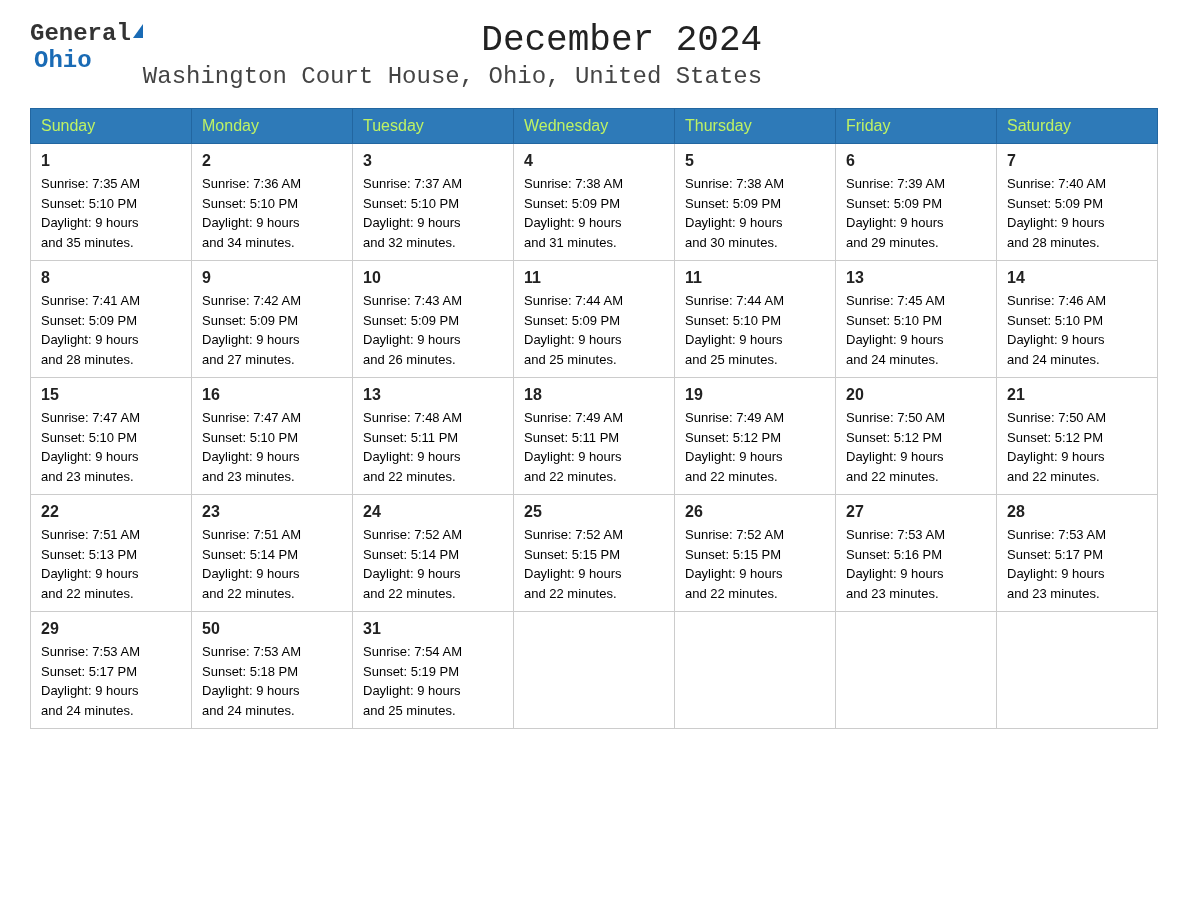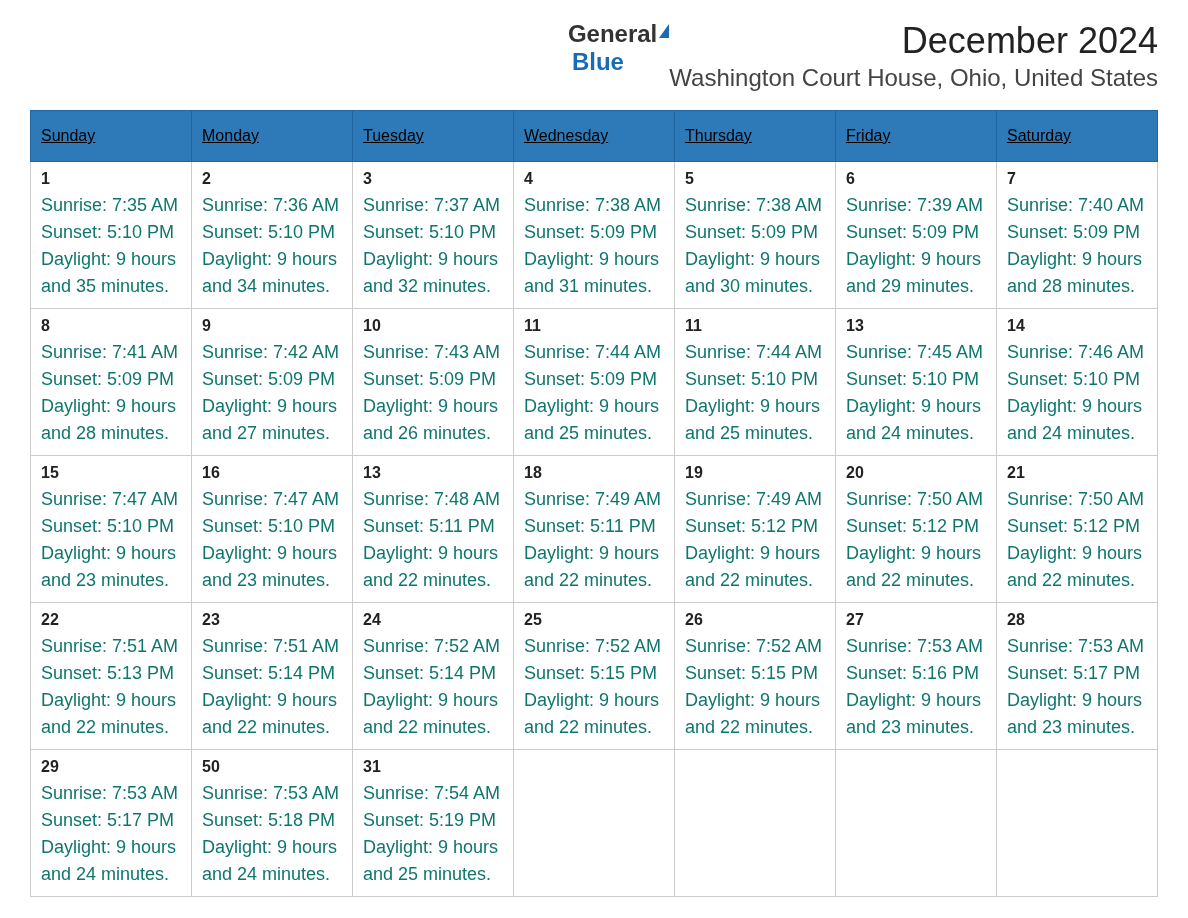--- a/index.html
+++ b/index.html
@@ -5,23 +5,24 @@
     * { box-sizing: border-box; margin: 0; padding: 0; }
     body {
       font-family: Arial, Helvetica, sans-serif;
       background: #ffffff;
       padding: 20px 30px;
       width: 1188px;
       min-height: 918px;
     }
     .header-row {
       display: flex;
-      justify-content: flex-end;
+      justify-content: flex-start;
       align-items: flex-start;
       margin-bottom: 8px;
+      font-family: Liberation Mono, monospace;
     }
     .logo {
       display: flex;
       flex-direction: column;
       align-items: flex-start;
     }
     .logo-triangle {
       display: inline-block;
       width: 0;
       height: 0;
@@ -53,27 +54,26 @@
     .title-block {
       text-align: right;
     }
     .calendar-table {
       width: 100%;
       border-collapse: collapse;
       border: 1px solid #aaa;
     }
     .calendar-table th {
       background-color: #2e7ab8;
-      color: #000000;
-      padding: 16px 10px;
+      color: #bef264;
+      padding: 8px 10px;
       font-size: 16px;
       font-weight: normal;
       text-align: left;
       border: 1px solid #2266a0;
-      text-decoration: underline;
     }
     .calendar-table td {
       vertical-align: top;
       padding: 8px 10px;
       border: 1px solid #ccc;
       width: calc(100% / 7);
       min-height: 90px;
       font-size: 13.5px;
       color: #333;
       background: #fff;
@@ -82,39 +82,39 @@
       background: #fff;
     }
     .day-number {
       font-size: 16px;
       font-weight: bold;
       display: block;
       margin-bottom: 4px;
       color: #222;
     }
     .day-info {
-      font-size: 18px;
+      font-size: 13px;
       line-height: 1.5;
-      color: #0f766e;
+      color: #000000;
     }
     tr.week-row td {
       height: 100px;
     }
   </style>
 </head>
 <body>
 
 <div class="header-row">
   <div class="logo">
     <div class="logo-line">
       <span style="font-size:24px;font-weight:bold;color:#333;">General</span>
       <span class="logo-triangle"></span>
     </div>
     <div>
-      <span style="font-size:24px;font-weight:bold;color:#1a6bb5;margin-left:4px;">Blue</span>
+      <span style="font-size:24px;font-weight:bold;color:#1a6bb5;margin-left:4px;">Ohio</span>
     </div>
   </div>
   <div class="title-block">
     <div class="month-title">December 2024</div>
     <div class="location-title">Washington Court House, Ohio, United States</div>
   </div>
 </div>
 
 <table class="calendar-table">
   <thead>

